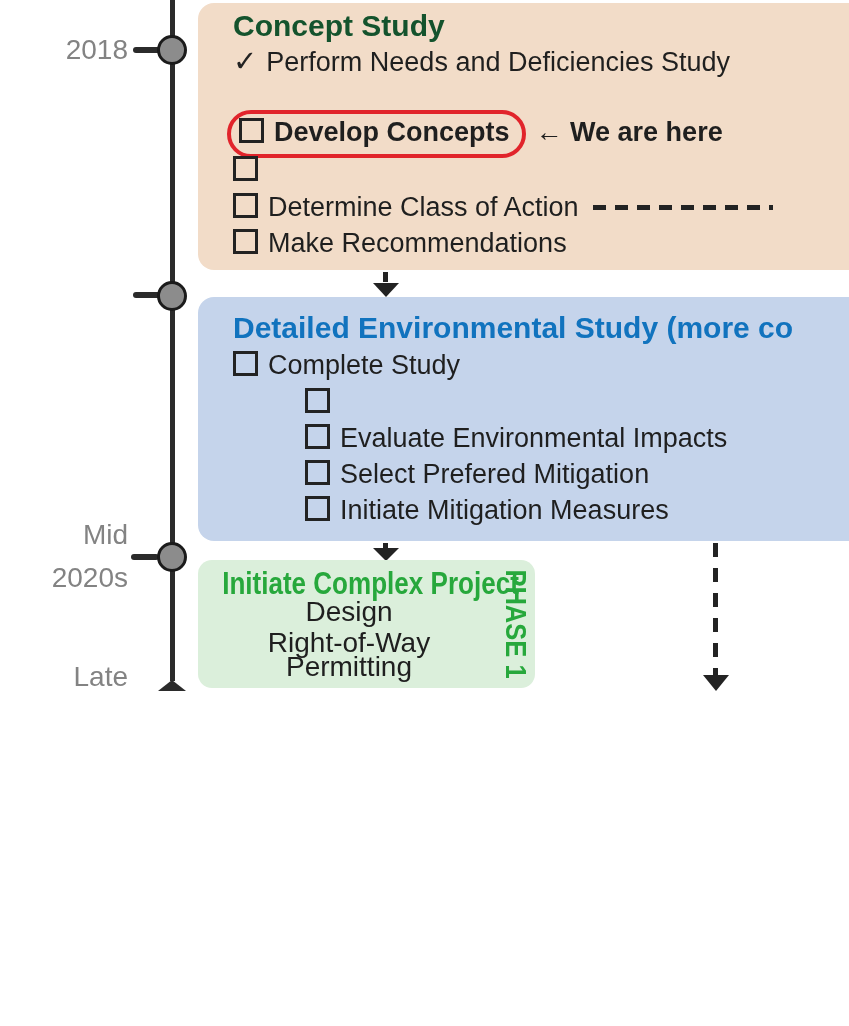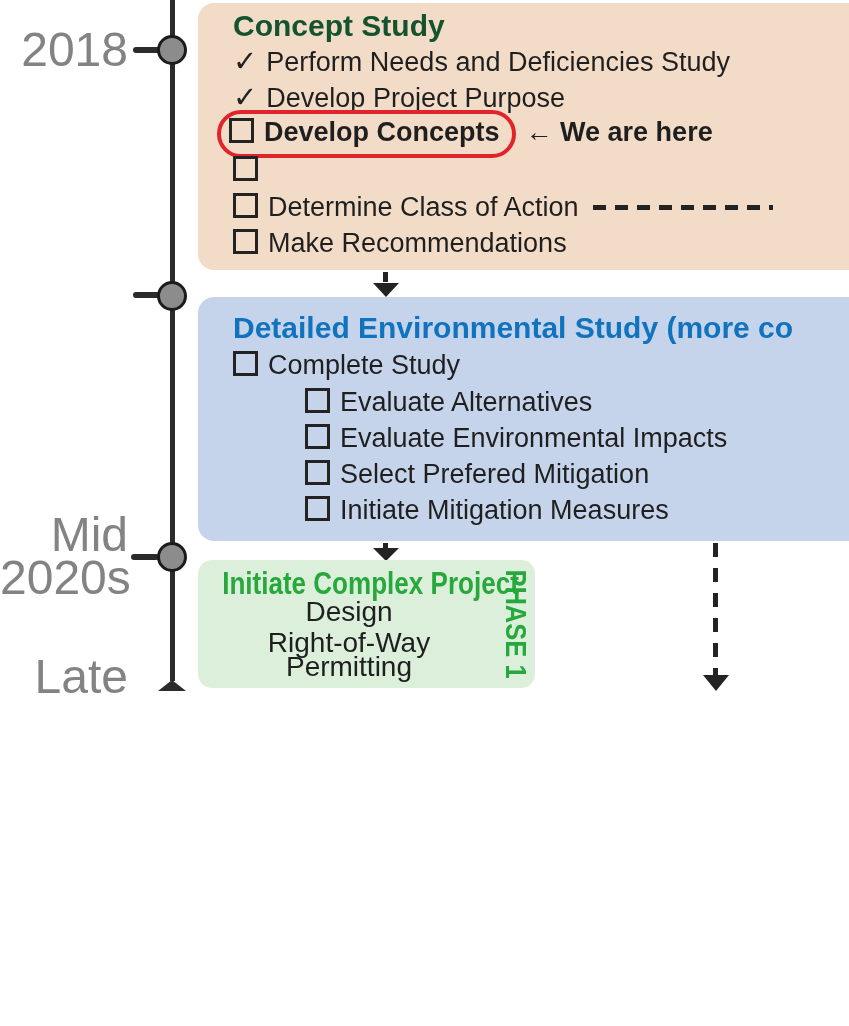--- a/index.html
+++ b/index.html
@@ -6,21 +6,21 @@
   .stage{position:relative;width:849px;height:1026px;background:#ffffff;overflow:hidden;
          font-family:"Liberation Sans","DejaVu Sans",sans-serif;color:#1f1f1f;}
 
   
   .tl-line{position:absolute;left:170px;top:0;width:5px;height:681px;background:#2b2b2b;}
   .tl-foot{position:absolute;left:158px;top:680px;width:28px;height:11px;background:#2b2b2b;
            clip-path:polygon(50% 0,100% 100%,0 100%);}
   .node{position:absolute;width:30px;height:30px;border-radius:50%;background:#8c8c8c;
         border:3.5px solid #1b1b1b;box-sizing:border-box;}
   .tick{position:absolute;height:6px;background:#2b2b2b;border-radius:3px;}
-  .ylabel{position:absolute;left:0;width:128px;text-align:right;font-size:48px;line-height:43px;
+  .ylabel{position:absolute;left:0;width:128px;text-align:right;font-size:28px;line-height:43px;
           color:#838383;}
 
   
   .pbox{position:absolute;border-radius:16px;}
   .box-concept{left:198px;top:3px;width:700px;height:267px;background:#F2DCC8;}
   .box-detail{left:198px;top:297px;width:700px;height:244px;background:#C5D4EB;}
   .box-phase{left:198px;top:560px;width:337px;height:128px;background:#DBEFDB;border-radius:14px;}
 
   .btitle{position:absolute;left:35px;font-size:30px;font-weight:bold;white-space:nowrap;}
   .t-orange{color:#14532d;top:6px;}
@@ -79,25 +79,22 @@
     <span>Late</span>
   </div>
 
   <div class="pbox box-concept">
     <div class="btitle t-orange">Concept Study</div>
 
     <div class="row" style="top:41px">
       <span class="check">✓</span><span class="txt">Perform Needs and Deficiencies Study</span>
     </div>
 
-    <div class="row" style="top:77px">
-      <span class="check">✓</span><span class="txt">Develop Project Purpose</span>
-    </div>
 
-    <div class="row" style="top:107px;left:19px">
+    <div class="row" style="top:107px;left:29px">
       <span class="hl"><span class="cbox"></span><span class="txt bold">Develop Concepts</span></span><span class="annot">← We are here</span>
     </div>
 
     <div class="row" style="top:150px">
       <span class="cbox"></span>
     </div>
 
     <div class="row" style="top:223px">
       <span class="cbox"></span><span class="txt">Make Recommendations</span>
     </div>
@@ -110,21 +107,21 @@
   <div class="vdash" style="left:383px;top:272px;height:11px"></div>
   <div class="vhead" style="left:373px;top:283px"></div>
 
   <div class="pbox box-detail">
     <div class="btitle t-blue">Detailed Environmental Study (more co</div>
 
     <div class="row" style="top:51px">
       <span class="cbox"></span><span class="txt">Complete Study</span>
     </div>
     <div class="row indent" style="top:88px">
-      <span class="cbox"></span><span class="txt">Evaluate Alternatives</span>
+      <span class="cbox"></span>
     </div>
     <div class="row indent" style="top:124px">
       <span class="cbox"></span><span class="txt">Evaluate Environmental Impacts</span>
     </div>
     <div class="row indent" style="top:160px">
       <span class="cbox"></span><span class="txt">Select Prefered Mitigation</span>
     </div>
     <div class="row indent" style="top:196px">
       <span class="cbox"></span><span class="txt">Initiate Mitigation Measures</span>
     </div>

